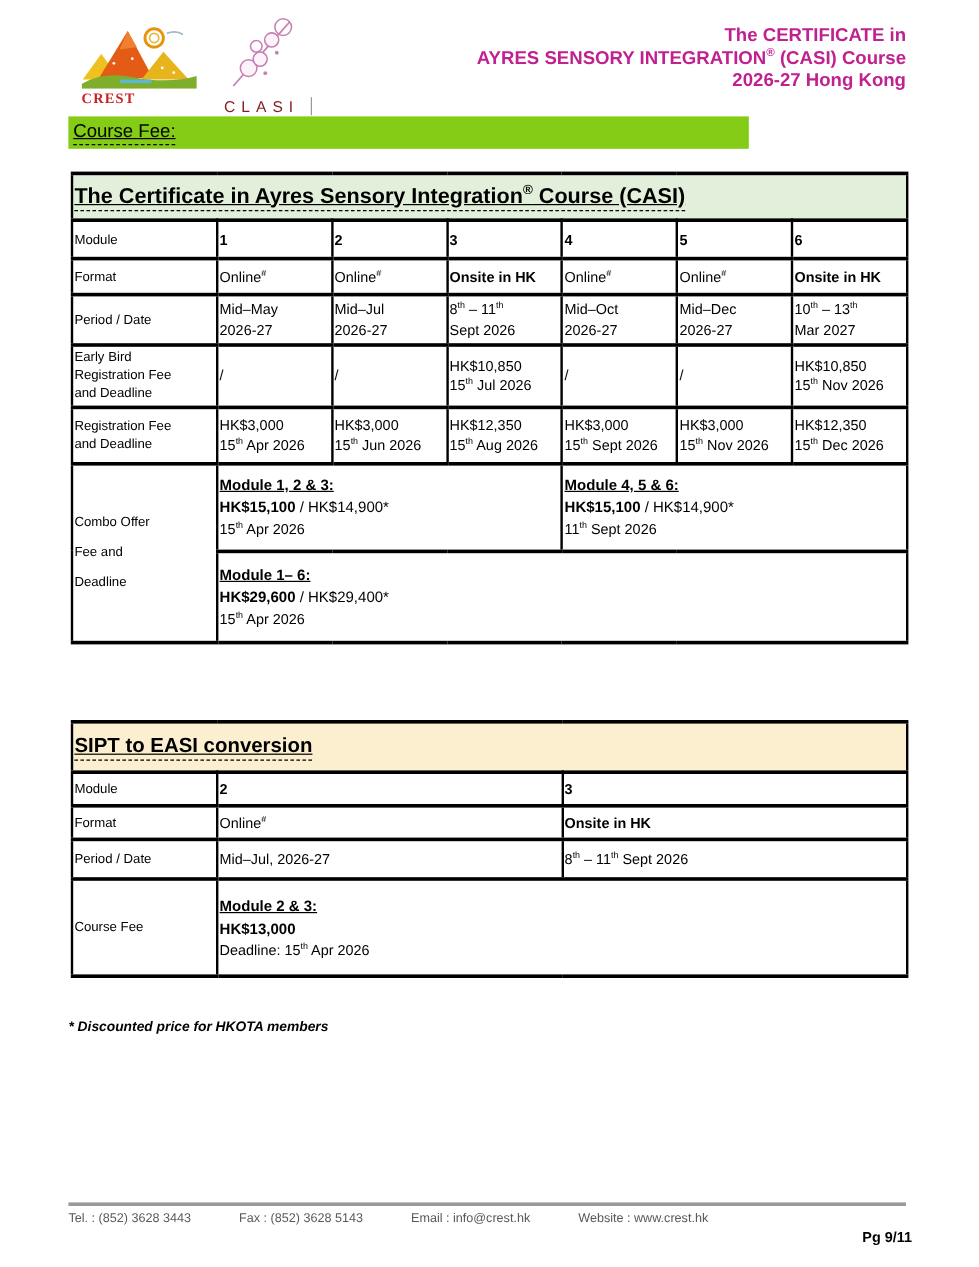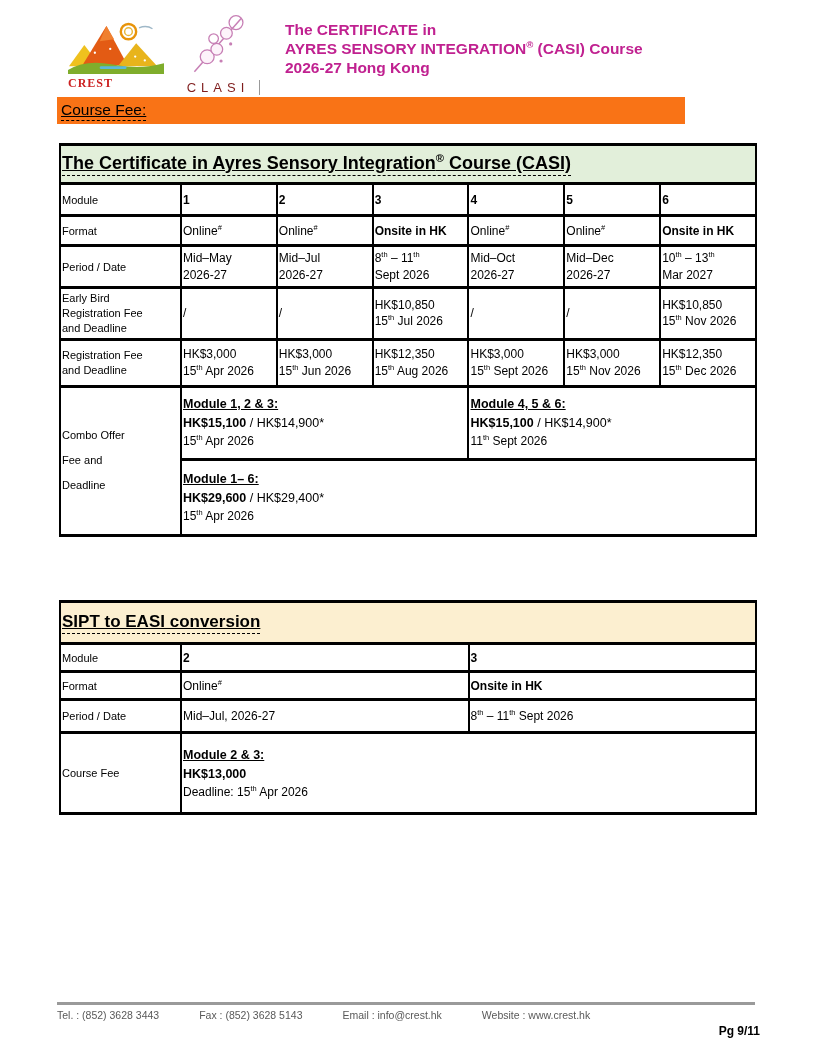--- a/index.html
+++ b/index.html
@@ -9,26 +9,26 @@
   
   .logo-crest { position:absolute; left:68px; top:20px; width:100px; }
   .logo-crest svg { display:block; }
   .crest-word { font-family:"Liberation Serif", serif; font-weight:bold; color:#cc2222; font-size:12px; letter-spacing:1px; display:inline-block; vertical-align:middle; }
   .cjk-row { display:inline-flex; gap:2px; vertical-align:middle; margin-left:3px; }
   .cjk-row i { width:5px; height:6px; display:block; }
   .crest-underbar { height:2px; background:#2a6fb8; margin-top:2px; width:96px; }
   .logo-clasi { position:absolute; left:180px; top:14px; width:80px; text-align:center; }
   .clasi-word { font-size:13px; letter-spacing:5px; color:#7f1d1d; font-weight:400; border-right:1px solid #999; padding-right:3px; }
 
-  .head-title { position:absolute; right:61px; top:20px; width:470px; 
+  .head-title { position:absolute; right:61px; top:20px; width:470px; text-align:right;
     color:#C02190; font-weight:bold; font-size:15.5px; line-height:19px; }
 
   
-  .section-bar { position:absolute; left:57px; top:97px; width:628px; height:27px;
-    background:#f97316; display:flex; align-items:center; padding-left:4px; }
+  .section-bar { position:absolute; left:57px; top:97px; width:567px; height:27px;
+    background:#84cc16; display:flex; align-items:center; padding-left:4px; }
   .section-bar span { font-size:15.5px; color:#000; }
 
   .du { display:inline-block; text-decoration:underline; border-bottom:1px dashed #000; padding-bottom:1px; }
 
   
   table { border-collapse:collapse; table-layout:fixed; width:698px; background:#fff; }
   td { border:2px solid #000; border-top-width:3px; border-bottom-width:3px;
        text-align:left; vertical-align:middle; font-size:12px; color:#000; padding:2px 1px; }
   .tbl1 { position:absolute; left:59px; top:143px; }
   .tbl2 { position:absolute; left:59px; top:600px; }
@@ -252,20 +252,21 @@
       <td colspan="2">
         <div class="combo-title">Module 2 &amp; 3:</div>
         <div class="combo-fee b">HK$13,000</div>
         <div class="combo-deadline">Deadline: 15<sup>th</sup> Apr 2026</div>
       </td>
     </tr>
   </tbody>
     </table>
 
   <div class="footnotes">
+    <div>* Discounted price for HKOTA members</div>
   </div>
 
   <div class="footer-rule"></div>
   <div class="footer-text">
     <div class="footer-line1">
       <span>Tel. : (852) 3628 3443</span>
       <span>Fax : (852) 3628 5143</span>
       <span>Email : info@crest.hk</span>
       <span>Website : www.crest.hk</span>
     </div>

